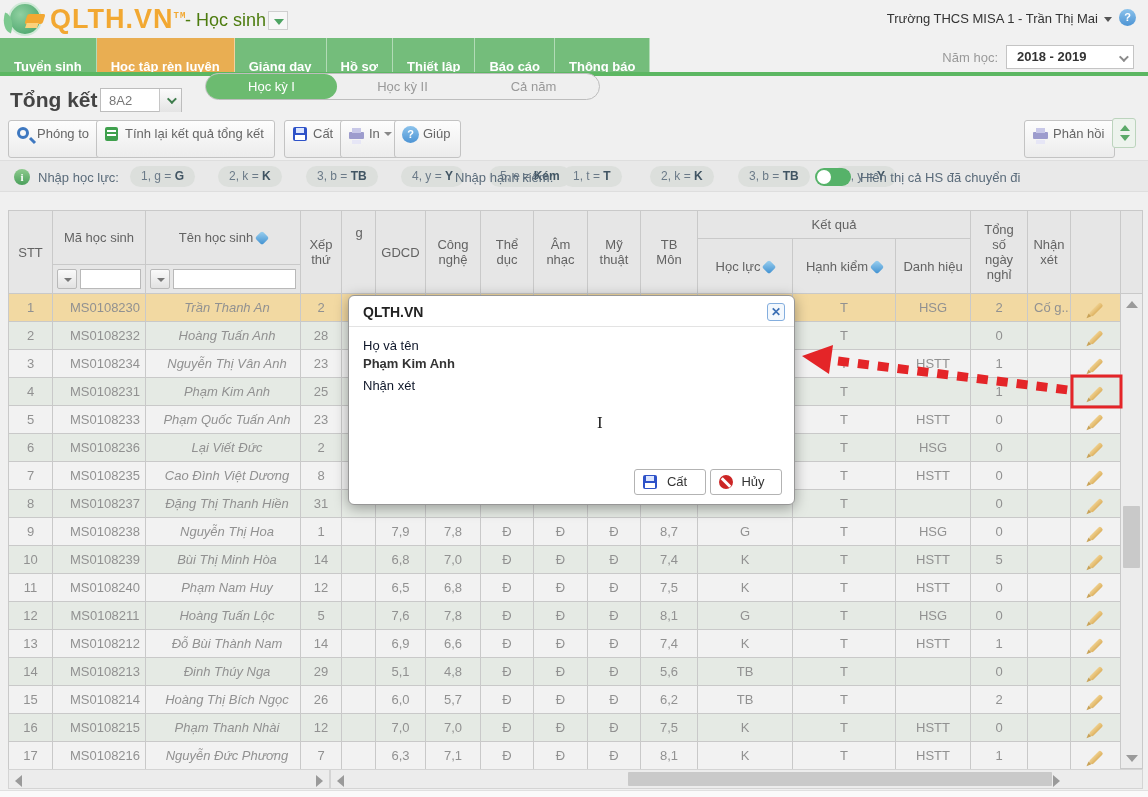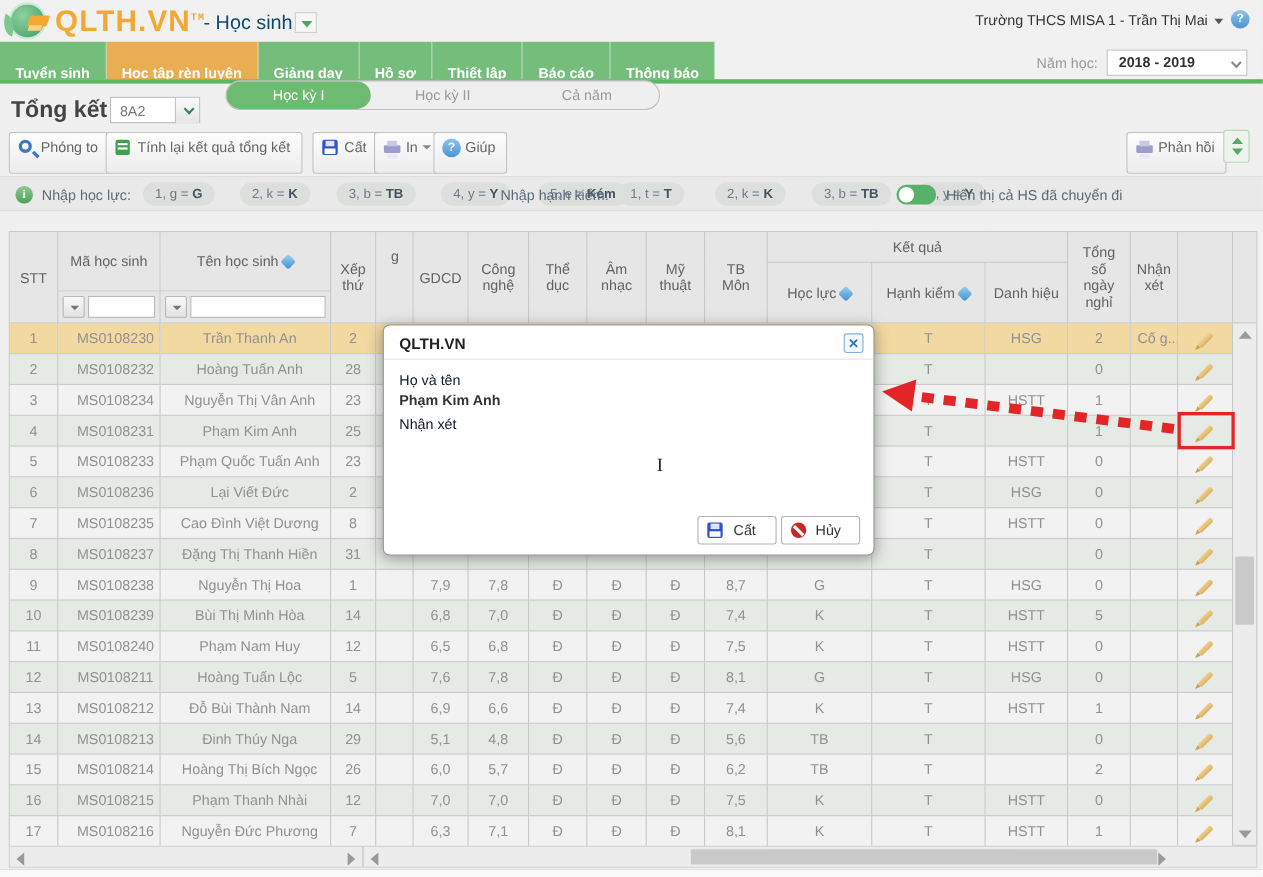--- a/index.html
+++ b/index.html
@@ -9,21 +9,21 @@
 
   
   #topbar { left:0; top:0; width:1148px; height:38px; background:#f1f1f1; }
   #logo-icon { left:8px; top:2px; width:34px; height:34px; border-radius:50%;
     background:radial-gradient(circle at 35% 35%, #8fd0a0, #3f9e63); border:2px solid #cfe9d6; }
   #logo-cap { left:16px; top:10px; width:18px; height:10px; background:#f2a832; transform:skewX(-18deg); border-radius:2px; }
   #logo-cap:before { content:""; position:absolute; left:2px; top:9px; width:12px; height:5px; background:#fbd27c; }
   #logo-leaf { left:2px; top:14px; width:12px; height:18px; background:#7cc98f; border-radius:0 100% 0 100%; transform:rotate(18deg); }
   #logo-text { left:50px; top:4px; font-size:27px; font-weight:bold; color:#f2a832; letter-spacing:1px; }
   #logo-tm { font-size:9px; vertical-align:super; font-weight:bold; color:#f2a832;font-family:Liberation Mono, monospace; }
-  #module-title { left:185px; top:10px; font-size:18px; color:#0c4a6e; }
+  #module-title { left:185px; top:10px; font-size:18px; color:#4d7c0f; }
   #module-dd { left:268px; top:11px; width:20px; height:19px; background:#f7f7f7; border:1px solid #cfcfcf; }
   #module-dd .tri { position:absolute; left:5px; top:7px; width:0; height:0; border-left:5px solid transparent; border-right:5px solid transparent; border-top:6px solid #4ea463; }
   #account { right:50px; top:11px; font-size:13px; color:#333; }
   #account-dd { right:36px; top:17px; width:0; height:0; border-left:4px solid transparent; border-right:4px solid transparent; border-top:5px solid #555; }
   .help-circle { width:17px; height:17px; border-radius:50%; background:linear-gradient(#8cc3ec,#4d94d4); color:#fff; font-size:11px; font-weight:bold; text-align:center; line-height:17px; }
   #topbar-help { right:12px; top:9px; }
 
   
   #navbar { left:0; top:38px; width:1148px; height:34px; background:#f1f1f1; }
   .nav-tab { float:left; height:34px; line-height:34px; padding:12px 14px; background:#74bd7b; color:#fff;
@@ -78,21 +78,21 @@
   #toggle .knob { position:absolute; left:2px; top:2px; width:14px; height:14px; border-radius:50%; background:#fff; }
   #toggle-label { left:860px; top:9px; font-size:13px; color:#5a6b7a; position:absolute; }
 
   
   #grid { left:8px; top:210px; border-collapse:collapse; table-layout:fixed; width:1112px; font-size:13px; }
   #grid th, #grid td { border:1px solid #c9c9c9; overflow:hidden; white-space:nowrap; }
   #grid th { background:#e6e6e6; color:#636363; font-weight:normal; text-align:center; }
   #grid tr.h1 { height:28px; } #grid tr.h2 { height:26px; } #grid tr.h3 { height:29px; }
   #grid tbody tr { height:28px; }
   #grid td { text-align:center; color:#919191; }
-  td.c-name { text-align:left; padding-left:8px; color:#8a8a8a; }
+  td.c-name { text-align:left; padding-left:8px; color:#8a8a8a;font-style:italic; }
   td.c-code { text-align:left; padding-left:12px; }
   td.c-nx { text-align:left; padding-left:6px; }
   tr.row-odd td { background:#f2f2f2; }
   tr.row-even td { background:#e5eae4; }
   tr.row-selected td { background:#f2d9a2; }
   th.partial-col { text-align:left; vertical-align:top; padding:14px 0 0 1px; color:#666; }
   .diamond { display:inline-block; width:10px; height:10px; background:linear-gradient(135deg,#9ed2f0,#3e8fd0); transform:rotate(45deg); border-radius:2px; margin-left:4px; vertical-align:-1px; }
   .filter-wrap { display:flex; align-items:center; gap:3px; padding:0 4px; }
   .filter-dd { width:20px; height:20px; background:linear-gradient(#fafafa,#e2e2e2); border:1px solid #b9b9b9; border-radius:2px; position:relative; flex:0 0 auto; }
   .filter-dd:after { content:""; position:absolute; left:6px; top:8px; border-left:4px solid transparent; border-right:4px solid transparent; border-top:4px solid #777; }

